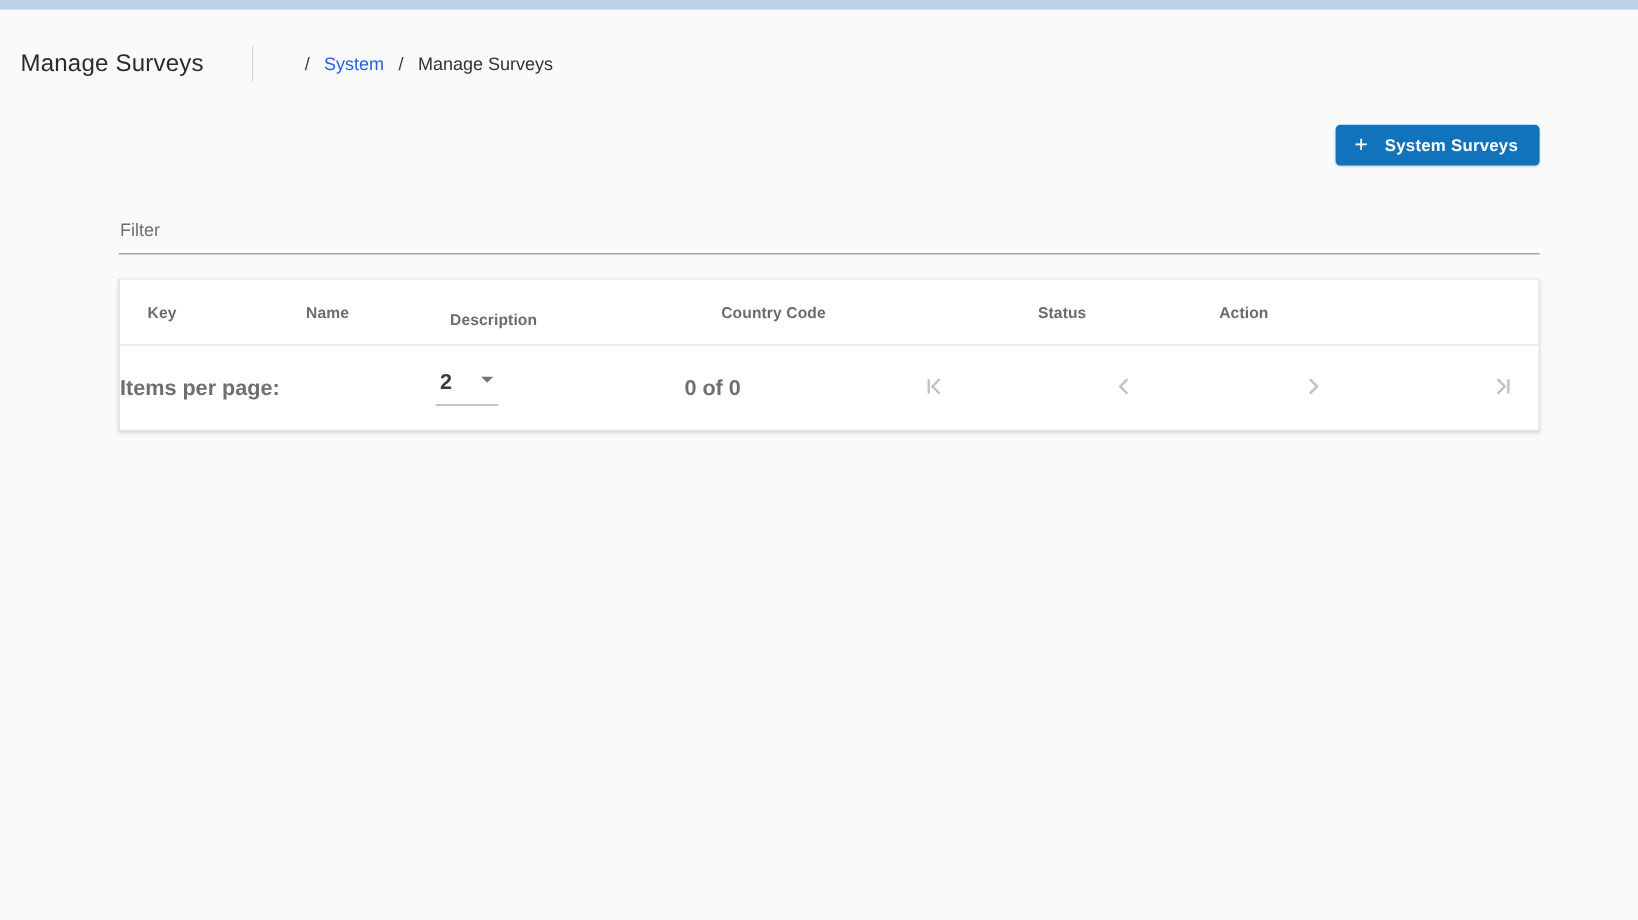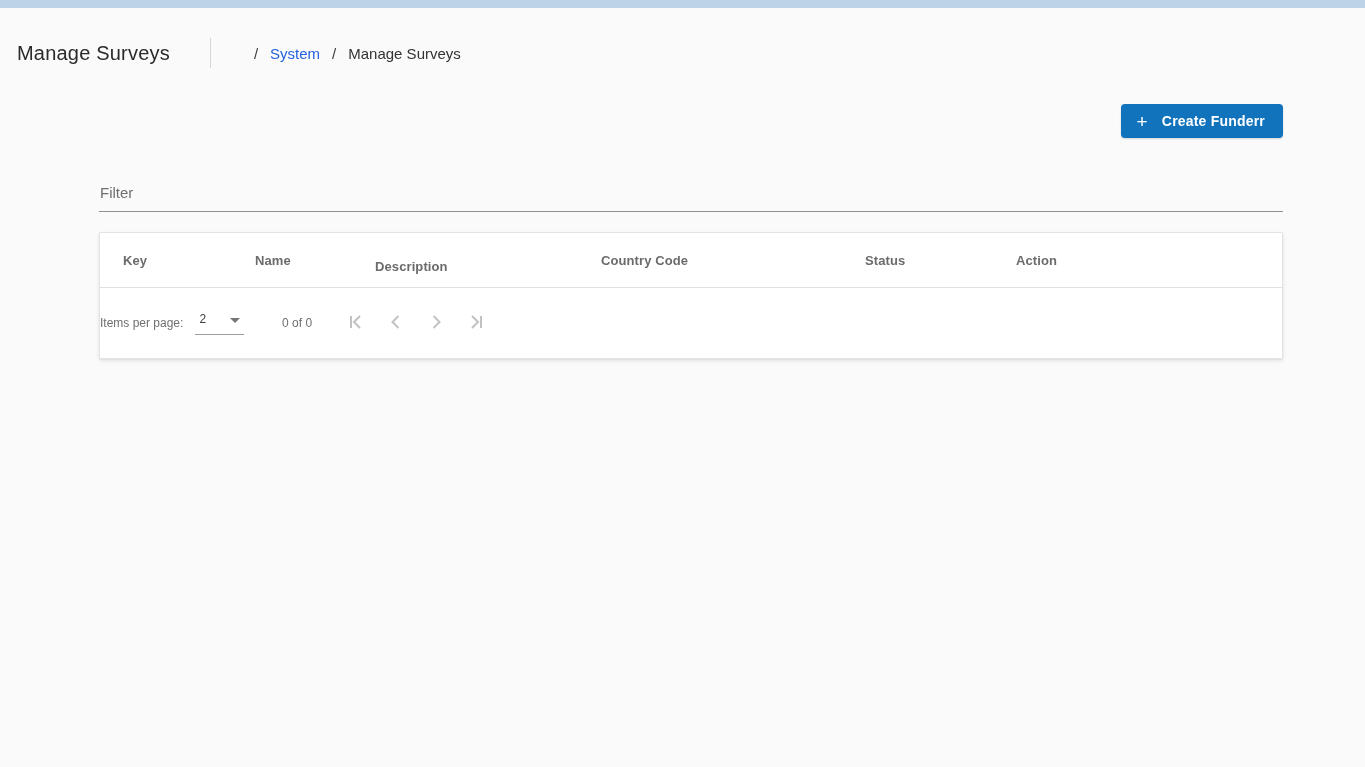--- a/index.html
+++ b/index.html
@@ -86,24 +86,24 @@
     letter-spacing: 0.1px;
   }
   .th.c-key          { width: 155px; padding-left: 23px; }
   .th.c-name         { width: 120px; }
   .th.c-description  { width: 226px; margin-top: 12px; }
   .th.c-country      { width: 264px; }
   .th.c-status       { width: 151px; }
   .th.c-action       { flex: 1; }
   
   .paginator {
-    display: flex; align-items: center; justify-content: flex-start;
+    display: flex; align-items: center; justify-content: space-between;
     height: 70px;
     padding-right: 10px;
-    color: #6f6f6f; font-size: 12px;
+    color: #6f6f6f; font-size: 18px; font-weight: bold;
   }
   .ipp-label { margin-right: 12px; }
   .page-size-select {
     display: flex; align-items: flex-start; gap: 24px;
     border-bottom: 1px solid #9c9c9c;
     padding: 0 4px 8px 4px;
     cursor: pointer;
     color: #3c3c3c;
   }
   .page-size-select .caret {
@@ -150,21 +150,21 @@
     <span class="sep">/</span>
     <a>System</a>
     <span class="sep">/</span>
     <span class="current">Manage Surveys</span>
   </nav>
 </div>
 
 <div class="toolbar-row">
   <button class="create-btn">
     <span class="plus">+</span>
-    <span>Create Funderr</span>
+    <span>System Surveys</span>
   </button>
 </div>
 
 <div class="content">
 
   <div class="filter-field">
     <input type="text" placeholder="Filter" style="">
   </div>
 
   <div class="card">

